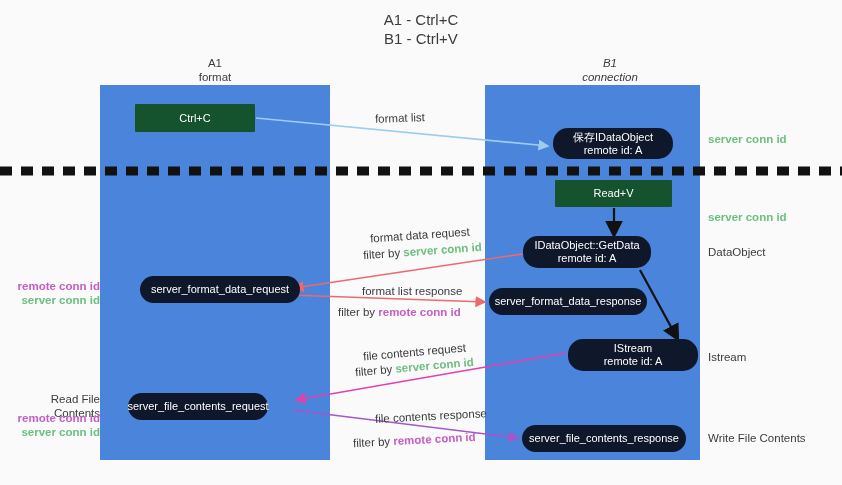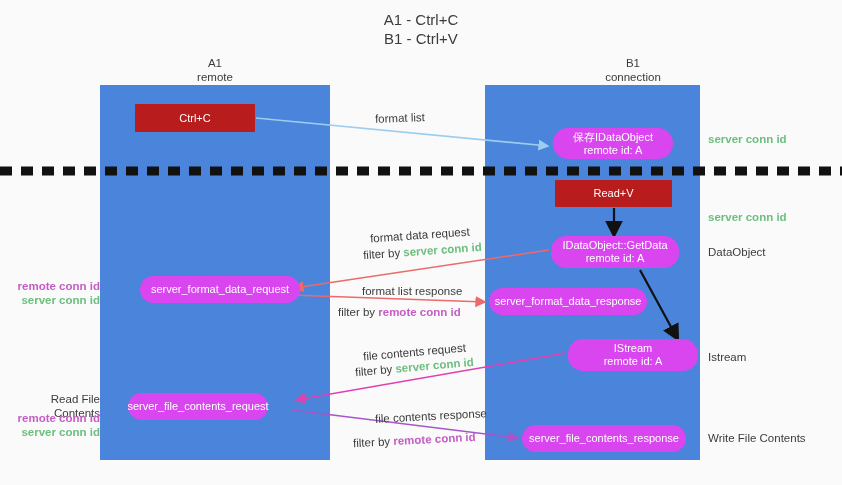--- a/index.html
+++ b/index.html
@@ -35,42 +35,42 @@
 
   .col-head {
     position: absolute;
     text-align: center;
     font-size: 11.5px;
     color: #3c3c3c;
     line-height: 14px;
     white-space: pre-line;
   }
   #head-a1 { left: 150px; top: 56px; width: 130px; }
-  #head-b1 { left: 568px; top: 56px; width: 130px; }
+  #head-b1 { left: 545px; top: 56px; width: 130px; font-style: italic; }
 
   .box {
     position: absolute;
     box-sizing: border-box;
     display: flex;
     align-items: center;
     justify-content: center;
     text-align: center;
     color: #ffffff;
     font-size: 11px;
     line-height: 13px;
     white-space: pre-line;
     border-radius: 1px;
   }
-  .box.green { background: #b91c1c; }
-  .box.orange { background: #d946ef; border-radius: 15px; }
+  .box.green { background: #14532d; }
+  .box.orange { background: #0f172a; border-radius: 15px; }
 
   #box-ctrlc      { left: 135px; top: 104px; width: 120px; height: 28px; }
   #box-ctrlv      { left: 555px; top: 180px; width: 117px; height: 27px; }
   #box-idataobject{ left: 553px; top: 128px; width: 120px; height: 31px; }
-  #box-getdata    { left: 551px; top: 236px; width: 128px; height: 32px; }
+  #box-getdata    { left: 523px; top: 236px; width: 128px; height: 32px; }
   #box-istream    { left: 568px; top: 339px; width: 130px; height: 32px; }
   #box-fmt-req    { left: 140px; top: 276px; width: 160px; height: 27px; }
   #box-fmt-resp   { left: 489px; top: 288px; width: 158px; height: 27px; }
   #box-file-req   { left: 128px; top: 393px; width: 140px; height: 27px; }
   #box-file-resp  { left: 522px; top: 425px; width: 164px; height: 27px; }
 
   .side-label {
     position: absolute;
     font-size: 11.5px;
     line-height: 14px;
@@ -119,21 +119,21 @@
 
 <div id="stage">
 
   <div class="title">A1 - Ctrl+C
 B1 - Ctrl+V</div>
 
   <div class="col" id="col-a1"></div>
   <div class="col" id="col-b1"></div>
 
   <div class="col-head" id="head-a1">A1
-remote</div>
+format</div>
   <div class="col-head" id="head-b1">B1
 connection</div>
 
   <svg class="overlay">
     <defs>
       <marker id="ah-blue" markerWidth="7" markerHeight="7" refX="6" refY="3.5" orient="auto">
         <path d="M0,0 L7,3.5 L0,7 z" fill="#9ccdf0"></path>
       </marker>
       <marker id="ah-red" markerWidth="7" markerHeight="7" refX="6" refY="3.5" orient="auto">
         <path d="M0,0 L7,3.5 L0,7 z" fill="#ec6a6a"></path>

